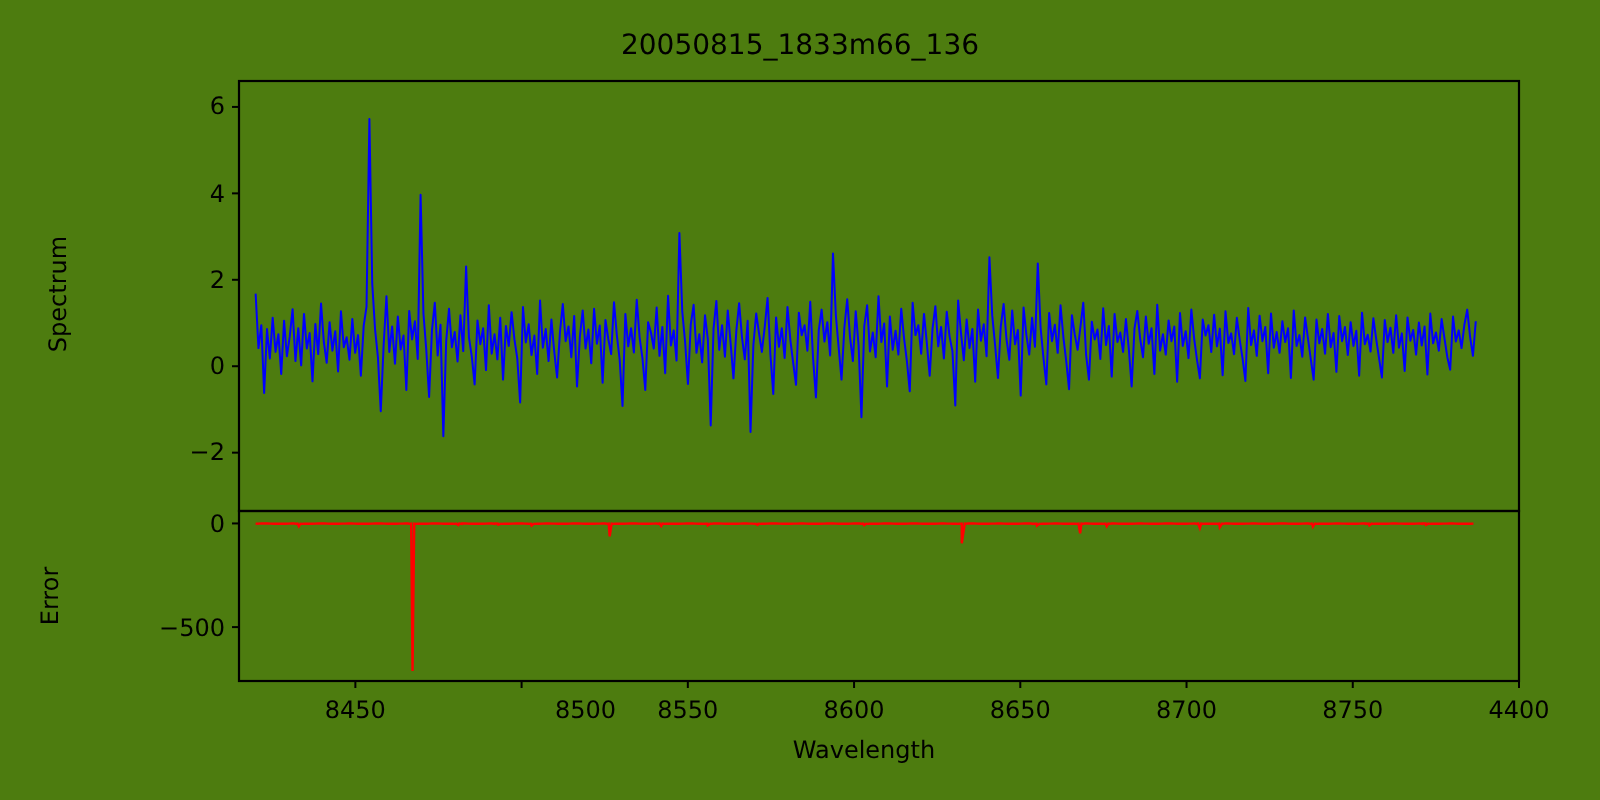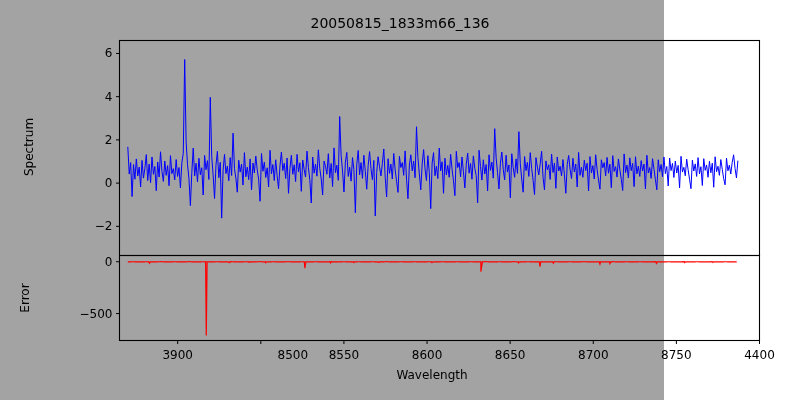--- a/index.html
+++ b/index.html
@@ -10,23 +10,23 @@
   body {
     width: 800px;
     height: 400px;
     font-family: "DejaVu Sans", sans-serif;
     overflow: hidden;
     position: relative;
   }
   #figure {
     position: absolute;
     left: 0; top: 0;
-    width: 664px;
+    width: 800px;
     height: 400px;
-    background: #a3a3a3;
+    background: #4d7c0f;
   }
   .fig-title {
     position: absolute;
     left: 0;
     top: 15px;
     width: 800px;
     text-align: center;
     font-size: 14px;
     color: #000000;
     letter-spacing: 0px;
@@ -113,21 +113,21 @@
       </g>
     <g id="spectrum-trace-group">
         <polyline points="127.81,146.81 129.23,174.04 130.66,162.59 132.08,196.51 133.50,164.53 134.92,179.22 136.34,158.91 137.77,175.98 139.19,167.12 140.61,187.00 142.03,160.42 143.45,178.14 144.88,168.20 146.30,154.59 147.72,180.52 149.14,164.10 150.57,182.68 151.99,156.97 153.41,174.25 154.83,166.47 156.25,190.68 157.68,161.94 159.10,177.06 160.52,151.78 161.94,171.23 163.36,181.38 164.79,161.07 166.21,175.33 167.63,165.61 169.05,185.71 170.47,155.67 171.90,173.61 173.32,168.64 174.74,179.87 176.16,159.56 177.58,176.41 179.01,167.56 180.43,187.87 181.85,162.80 183.27,153.29 184.70,59.52 186.12,141.84 187.54,164.75 188.96,178.58 190.38,205.59 191.81,172.74 193.23,148.11 194.65,175.98 196.07,163.23 197.49,181.82 198.92,158.26 200.34,174.69 201.76,167.77 203.18,195.00 204.60,155.45 206.03,169.72 207.45,160.64 208.87,179.44 210.29,97.33 211.72,156.75 213.14,174.90 214.56,198.45 215.98,165.18 217.40,151.35 218.83,177.71 220.25,162.37 221.67,218.12 223.09,170.58 224.51,154.37 225.94,173.61 227.36,166.04 228.78,180.74 230.20,157.62 231.62,175.55 233.05,133.20 234.47,168.64 235.89,178.14 237.31,192.19 238.73,160.21 240.16,172.09 241.58,164.10 243.00,185.06 244.42,152.65 245.85,176.85 247.27,167.12 248.69,179.66 250.11,158.91 251.53,189.81 252.96,163.02 254.38,172.96 255.80,156.10 257.22,169.72 258.64,179.22 260.07,201.26 261.49,153.51 262.91,171.23 264.33,162.15 265.75,177.49 267.18,167.77 268.60,187.00 270.02,150.27 271.44,173.82 272.87,164.53 274.29,180.52 275.71,159.78 277.13,175.77 278.55,188.73 279.98,166.04 281.40,152.00 282.82,170.58 284.24,163.23 285.66,178.58 287.09,158.05 288.51,193.27 289.93,168.42 291.35,155.24 292.77,174.25 294.20,164.75 295.62,181.60 297.04,154.37 298.46,171.88 299.88,162.80 301.31,191.32 302.73,159.99 304.15,169.50 305.57,177.06 307.00,151.13 308.42,167.56 309.84,179.87 311.26,202.99 312.68,156.97 314.11,173.17 315.53,164.10 316.95,176.20 318.37,149.84 319.79,168.64 321.22,179.01 322.64,195.00 324.06,161.07 325.48,166.26 326.90,174.25 328.33,153.73 329.75,177.93 331.17,163.45 332.59,186.57 334.02,147.89 335.44,172.74 336.86,165.18 338.28,180.30 339.70,116.56 341.13,155.67 342.55,171.01 343.97,191.97 345.39,162.15 346.81,152.43 348.24,176.41 349.66,167.12 351.08,181.17 352.50,157.62 353.92,169.72 355.35,212.72 356.77,164.31 358.19,150.48 359.61,174.90 361.03,162.59 362.46,178.36 363.88,155.24 365.30,171.44 366.72,189.16 368.15,165.61 369.57,151.57 370.99,168.64 372.41,179.66 373.83,160.42 375.26,215.96 376.68,172.53 378.10,156.75 379.52,166.69 380.94,175.98 382.37,163.45 383.79,148.97 385.21,177.28 386.63,196.94 388.05,158.70 389.48,173.39 390.90,164.10 392.32,179.01 393.74,153.51 395.17,169.93 396.59,181.38 398.01,192.40 399.43,156.32 400.85,167.56 402.28,162.59 403.70,175.33 405.12,150.92 406.54,179.22 407.96,198.67 409.39,164.96 410.81,154.81 412.23,170.80 413.65,161.07 415.07,177.71 416.50,126.72 417.92,157.62 419.34,173.82 420.76,189.81 422.18,163.88 423.61,149.62 425.03,168.85 426.45,180.52 427.87,155.67 429.30,172.74 430.72,208.61 432.14,163.02 433.56,152.65 434.98,175.77 436.41,166.26 437.83,178.58 439.25,148.11 440.67,171.01 442.09,161.72 443.52,193.27 444.94,158.26 446.36,174.90 447.78,165.39 449.20,177.28 450.63,154.37 452.05,169.28 453.47,180.74 454.89,195.65 456.32,151.35 457.74,167.56 459.16,162.59 460.58,176.85 462.00,156.97 463.43,171.66 464.85,187.87 466.27,164.31 467.69,153.08 469.11,173.17 470.54,163.45 471.96,179.22 473.38,155.89 474.80,168.42 476.22,175.55 477.65,202.78 479.07,150.27 480.49,166.47 481.91,180.09 483.33,159.78 484.76,174.04 486.18,164.53 487.60,190.89 489.02,154.81 490.45,170.36 491.87,162.15 493.29,178.14 494.71,128.66 496.13,157.83 497.56,172.74 498.98,188.95 500.40,163.23 501.82,152.00 503.24,169.50 504.67,179.87 506.09,155.24 507.51,172.09 508.93,164.96 510.35,197.81 511.78,153.73 513.20,167.56 514.62,177.28 516.04,158.91 517.47,173.39 518.89,131.69 520.31,163.88 521.73,179.01 523.15,192.19 524.58,156.54 526.00,170.58 527.42,162.37 528.84,176.41 530.26,152.65 531.69,168.64 533.11,180.52 534.53,194.57 535.95,157.62 537.37,167.12 538.80,174.90 540.22,163.45 541.64,151.35 543.06,177.49 544.48,189.81 545.91,160.86 547.33,169.72 548.75,164.75 550.17,179.44 551.60,154.16 553.02,172.53 554.44,163.02 555.86,188.30 557.28,156.97 558.71,171.01 560.13,166.26 561.55,175.98 562.97,159.56 564.39,174.25 565.82,193.27 567.24,164.31 568.66,155.45 570.08,169.28 571.50,178.58 572.93,158.26 574.35,171.88 575.77,164.10 577.19,187.00 578.62,152.43 580.04,175.33 581.46,167.12 582.88,177.28 584.30,160.21 585.73,170.58 587.15,163.23 588.57,190.89 589.99,156.54 591.41,172.96 592.84,165.61 594.26,179.01 595.68,154.81 597.10,169.50 598.52,180.09 599.95,189.16 601.37,159.78 602.79,167.77 604.21,162.59 605.63,175.98 607.06,157.40 608.48,173.17 609.90,164.31 611.32,187.65 612.75,155.67 614.17,171.44 615.59,166.69 617.01,177.06 618.43,158.91 619.86,169.93 621.28,179.22 622.70,190.46 624.12,153.94 625.54,172.53 626.97,165.18 628.39,177.93 629.81,157.83 631.23,170.58 632.65,163.45 634.08,186.57 635.50,156.75 636.92,173.82 638.34,166.04 639.77,176.41 641.19,160.64 642.61,171.01 644.03,164.10 645.45,188.95 646.88,155.24 648.30,172.96 649.72,167.56 651.14,178.36 652.56,158.70 653.99,169.28 655.41,179.66 656.83,189.81 658.25,159.78 659.67,171.66 661.10,164.53 662.52,176.85 663.94,156.97 665.36,173.61 666.78,166.47 668.21,185.92 669.63,158.05 671.05,170.58 672.47,163.45 673.90,177.49 675.32,161.07 676.74,172.96 678.16,165.39 679.58,187.87 681.01,156.32 682.43,172.09 683.85,167.34 685.27,175.77 686.69,159.13 688.12,169.72 689.54,179.22 690.96,188.73 692.38,159.99 693.80,171.01 695.23,163.88 696.65,176.41 698.07,157.62 699.49,173.82 700.92,166.69 702.34,185.49 703.76,158.70 705.18,170.36 706.60,164.96 708.03,177.28 709.45,161.29 710.87,172.74 712.29,163.23 713.71,187.22 715.14,156.75 716.56,171.66 717.98,166.26 719.40,175.33 720.82,159.56 722.25,169.28 723.67,178.58 725.09,184.84 726.51,158.26 727.93,170.80 729.36,165.18 730.78,174.04 732.20,162.37 733.62,154.81 735.05,168.42 736.47,177.93 737.89,160.64" fill="none" stroke="#0000ff" stroke-width="1" stroke-linejoin="round"></polyline>
       </g>
     <g id="error-trace-group">
         <polyline points="127.81,261.86 129.31,261.82 130.80,261.78 132.30,261.73 133.80,261.76 135.29,261.81 136.79,261.84 138.28,261.87 139.78,261.87 141.28,261.86 142.77,261.84 144.27,261.80 145.76,261.75 147.26,261.74 147.68,261.93 148.76,261.79 149.42,263.17 150.25,261.83 151.17,261.93 151.75,261.86 153.25,261.87 154.74,261.87 156.24,261.85 157.73,261.82 159.23,261.77 160.73,261.72 162.22,261.77 163.72,261.81 165.21,261.85 166.71,261.87 168.21,261.87 169.70,261.86 171.20,261.83 172.69,261.79 174.19,261.74 175.69,261.75 177.18,261.79 178.68,261.84 180.18,261.86 181.67,261.87 183.17,261.87 184.66,261.85 186.16,261.81 187.66,261.77 189.15,261.72 190.65,261.77 192.14,261.82 193.64,261.85 195.14,261.87 196.63,261.87 198.13,261.86 199.62,261.83 201.12,261.79 202.62,261.74 204.11,261.75 204.53,261.93 205.61,261.80 206.27,335.52 207.11,261.84 208.02,261.93 208.60,261.87 210.10,261.87 211.59,261.87 213.09,261.84 214.59,261.81 216.08,261.76 217.58,261.73 219.07,261.78 220.57,261.82 222.07,261.86 223.56,261.87 225.06,261.87 226.55,261.86 227.47,261.93 228.05,261.82 229.21,262.55 229.55,261.78 230.96,261.93 231.04,261.73 232.54,261.76 234.04,261.81 235.53,261.84 237.03,261.87 238.52,261.87 240.02,261.87 241.52,261.84 243.01,261.80 244.51,261.75 246.00,261.74 247.42,261.93 247.50,261.79 249.00,261.83 249.16,262.34 250.49,261.86 250.91,261.93 251.99,261.87 253.48,261.87 254.98,261.85 256.48,261.82 257.97,261.77 259.47,261.72 260.96,261.77 262.46,261.81 263.96,261.85 264.04,261.93 265.45,261.87 265.79,262.76 266.95,261.87 267.53,261.93 268.45,261.86 269.94,261.84 271.44,261.80 272.93,261.75 274.43,261.74 275.93,261.79 277.42,261.83 278.92,261.86 280.41,261.87 281.91,261.87 283.41,261.85 284.90,261.81 286.40,261.77 287.89,261.72 289.39,261.77 290.89,261.82 292.38,261.85 293.88,261.87 295.38,261.87 296.87,261.86 298.37,261.83 299.86,261.79 301.36,261.74 302.86,261.75 303.11,261.93 304.35,261.80 304.85,268.15 305.85,261.84 306.60,261.93 307.34,261.86 308.84,261.87 310.34,261.87 311.83,261.85 313.33,261.81 314.82,261.76 316.32,261.73 317.82,261.78 319.31,261.82 320.81,261.85 322.31,261.87 323.80,261.87 325.30,261.86 326.79,261.83 328.29,261.78 328.87,261.93 329.79,261.73 330.62,262.96 331.28,261.76 332.36,261.93 332.78,261.80 334.27,261.84 335.77,261.87 337.27,261.87 338.76,261.87 340.26,261.84 341.75,261.80 343.25,261.76 344.75,261.74 346.24,261.78 347.74,261.83 349.24,261.86 350.73,261.87 352.14,261.93 352.23,261.87 353.72,261.85 353.89,262.65 355.22,261.82 355.64,261.93 356.72,261.78 358.21,261.73 359.71,261.76 361.20,261.81 362.70,261.85 364.20,261.87 365.69,261.87 367.19,261.86 368.68,261.84 370.18,261.80 371.68,261.75 373.17,261.74 374.67,261.79 376.16,261.83 377.08,261.93 377.66,261.86 378.82,262.45 379.16,261.87 380.57,261.93 380.65,261.87 382.15,261.85 383.65,261.82 385.14,261.77 386.64,261.72 388.13,261.77 389.63,261.82 391.13,261.85 392.62,261.87 394.12,261.87 395.61,261.86 397.11,261.83 398.61,261.79 400.10,261.74 401.60,261.75 403.09,261.80 404.59,261.84 406.09,261.86 407.58,261.87 409.08,261.87 410.58,261.85 412.07,261.81 413.57,261.76 415.06,261.73 416.56,261.78 418.06,261.82 419.55,261.85 421.05,261.87 422.54,261.87 424.04,261.86 425.54,261.83 427.03,261.78 428.53,261.74 430.02,261.76 430.27,261.93 431.52,261.80 432.02,262.55 433.02,261.84 433.76,261.93 434.51,261.87 436.01,261.87 437.51,261.87 439.00,261.84 440.50,261.80 441.99,261.76 443.49,261.73 444.99,261.78 446.48,261.83 447.98,261.86 449.47,261.87 450.97,261.87 452.47,261.85 453.96,261.82 455.46,261.78 456.95,261.73 458.45,261.76 459.95,261.81 461.44,261.85 462.94,261.87 464.44,261.87 465.93,261.86 467.43,261.84 468.92,261.80 470.42,261.75 471.92,261.74 473.41,261.79 474.91,261.83 476.40,261.86 477.90,261.87 479.15,261.93 479.40,261.87 480.89,261.85 480.89,271.67 482.39,261.82 482.64,261.93 483.88,261.77 485.38,261.72 486.88,261.77 488.37,261.81 489.87,261.85 491.36,261.87 492.86,261.87 494.36,261.86 495.85,261.83 497.35,261.79 498.85,261.74 500.34,261.75 501.84,261.80 503.33,261.84 504.83,261.86 506.33,261.87 507.82,261.87 509.32,261.85 510.81,261.81 512.31,261.77 513.81,261.72 515.30,261.77 516.72,261.93 516.80,261.82 518.29,261.85 518.46,262.86 519.79,261.87 520.21,261.93 521.29,261.87 522.78,261.86 524.28,261.83 525.78,261.79 527.27,261.74 528.77,261.75 530.26,261.80 531.76,261.84 533.26,261.87 534.75,261.87 536.25,261.87 537.74,261.84 538.33,261.93 539.24,261.81 540.07,266.70 540.74,261.76 541.82,261.93 542.23,261.73 543.73,261.78 545.22,261.82 546.72,261.86 548.22,261.87 549.71,261.87 551.21,261.86 551.62,261.93 552.71,261.82 553.37,263.17 554.20,261.78 555.12,261.93 555.70,261.73 557.19,261.76 558.69,261.81 560.19,261.84 561.68,261.87 563.18,261.87 564.67,261.87 566.17,261.84 567.67,261.80 569.16,261.75 570.66,261.74 572.15,261.79 573.65,261.83 575.15,261.86 576.64,261.87 578.14,261.87 579.64,261.85 581.13,261.82 582.63,261.77 584.12,261.72 585.62,261.77 587.12,261.81 588.61,261.85 590.11,261.87 591.60,261.87 593.10,261.86 594.60,261.83 596.09,261.79 597.59,261.75 598.17,261.93 599.08,261.74 599.92,264.00 600.58,261.79 601.66,261.93 602.08,261.83 603.57,261.86 605.07,261.87 606.56,261.87 608.06,261.85 608.14,261.93 609.56,261.81 609.89,263.59 611.05,261.77 611.64,261.93 612.55,261.72 614.05,261.77 615.54,261.82 617.04,261.85 618.53,261.87 620.03,261.87 621.53,261.86 623.02,261.83 624.52,261.79 626.01,261.74 627.51,261.75 629.01,261.80 630.50,261.84 632.00,261.86 633.49,261.87 634.99,261.87 636.49,261.84 637.98,261.81 639.48,261.76 640.98,261.73 642.47,261.78 643.97,261.82 645.46,261.86 646.96,261.87 648.46,261.87 649.95,261.86 651.45,261.83 652.94,261.78 654.44,261.73 654.69,261.93 655.94,261.76 656.44,263.38 657.43,261.81 658.18,261.93 658.93,261.84 660.42,261.87 661.92,261.87 663.42,261.87 664.91,261.84 666.41,261.80 667.91,261.75 669.40,261.74 670.90,261.79 672.39,261.83 673.89,261.86 675.39,261.87 676.88,261.87 678.38,261.85 679.87,261.82 681.37,261.78 682.87,261.73 682.95,261.93 684.36,261.76 684.69,262.65 685.86,261.81 686.44,261.93 687.35,261.85 688.85,261.87 690.35,261.87 691.84,261.86 693.34,261.84 694.84,261.80 696.33,261.75 697.83,261.74 699.32,261.79 700.82,261.83 702.32,261.86 703.81,261.87 705.31,261.87 706.80,261.85 708.30,261.81 709.80,261.77 711.21,261.93 711.29,261.72 712.79,261.77 712.95,262.45 714.28,261.82 714.70,261.93 715.78,261.85 717.28,261.87 718.77,261.87 720.27,261.86 721.76,261.83 723.26,261.79 724.76,261.74 726.25,261.75 727.75,261.80 729.25,261.84 730.74,261.86 732.24,261.87 733.73,261.87 735.23,261.85 736.73,261.81" fill="none" stroke="#ff0000" stroke-width="1.2" stroke-linejoin="miter"></polyline>
       </g>
   </svg>
 
   <div id="tick-labels-layer">
-      <div class="tick-label xtick-label" style="left: 177.682px; top: 347.5px;">3900</div>
+      <div class="tick-label xtick-label" style="left: 177.682px; top: 347.5px;">8450</div>
       <div class="tick-label xtick-label" style="left: 260.799px; top: 347.5px; margin-left: 32px;">8500</div>
       <div class="tick-label xtick-label" style="left: 343.916px; top: 347.5px;">8550</div>
       <div class="tick-label xtick-label" style="left: 427.032px; top: 347.5px;">8600</div>
       <div class="tick-label xtick-label" style="left: 510.149px; top: 348px;">8650</div>
       <div class="tick-label xtick-label" style="left: 593.266px; top: 347.5px;">8700</div>
       <div class="tick-label xtick-label" style="left: 676.383px; top: 347.5px;">8750</div>
       <div class="tick-label xtick-label" style="left: 759.5px; top: 347.5px;">4400</div>
       <div class="tick-label ytick-label" style="left: 66.5px; top: 53.4648px; width: 46px;">6</div>
       <div class="tick-label ytick-label" style="left: 66.5px; top: 96.6809px; width: 46px;">4</div>
       <div class="tick-label ytick-label" style="left: 66.5px; top: 139.897px; width: 46px;">2</div>

